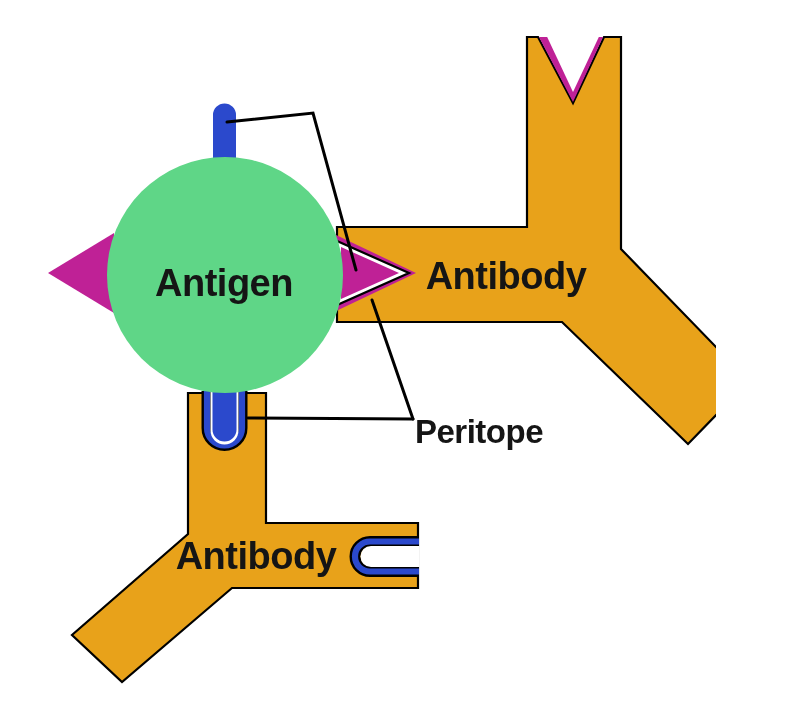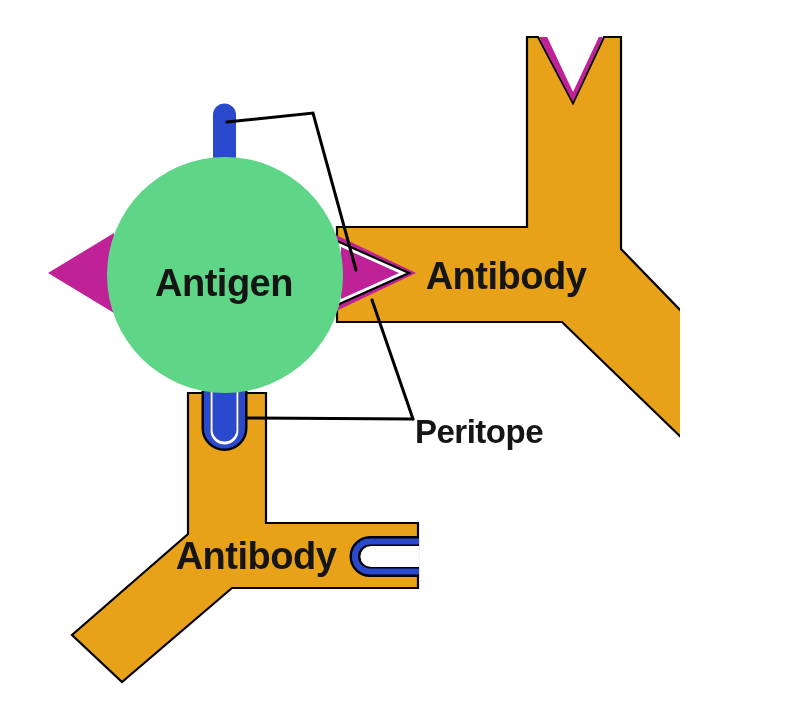--- a/index.html
+++ b/index.html
@@ -1,16 +1,16 @@
 <!DOCTYPE html>
 <html><head>
 <meta charset="utf-8">
 <style>
   html,body{margin:0;padding:0;background:#ffffff;}
-  .canvas{position:relative;width:680px;height:720px;background:#ffffff;overflow:hidden;}
+  .canvas{position:relative;width:680px;height:720px;background:#ffffff;overflow:hidden;padding-left:36px;}
   svg{position:absolute;left:0;top:0;}
   .outlined{stroke:#000000;stroke-width:2.2;stroke-linejoin:miter;}
   .leader{fill:none;stroke:#000000;stroke-width:3;stroke-linecap:round;stroke-linejoin:miter;}
   .dlabel{font-family:"Liberation Sans", sans-serif;font-weight:700;letter-spacing:-0.5px;}
   .lab-main{font-size:38px;}
   .lab-note{font-size:33px;}
 </style>
 </head>
 <body>
 

